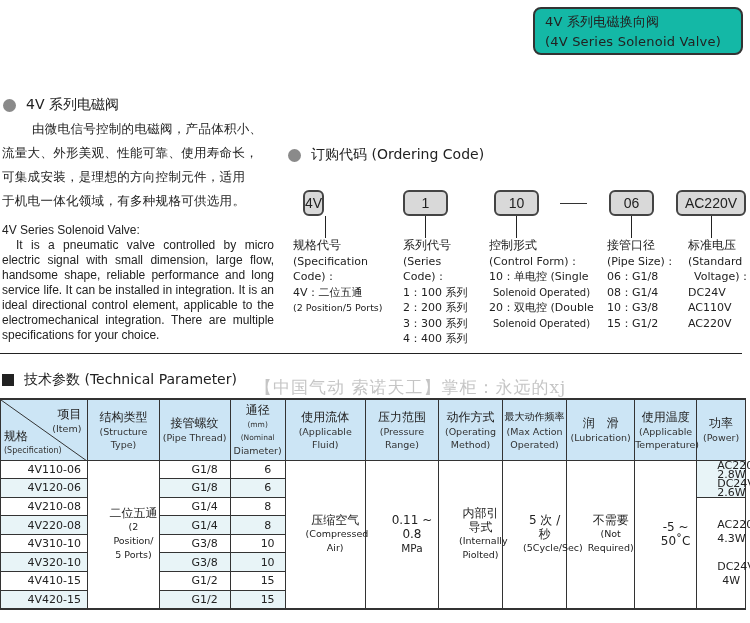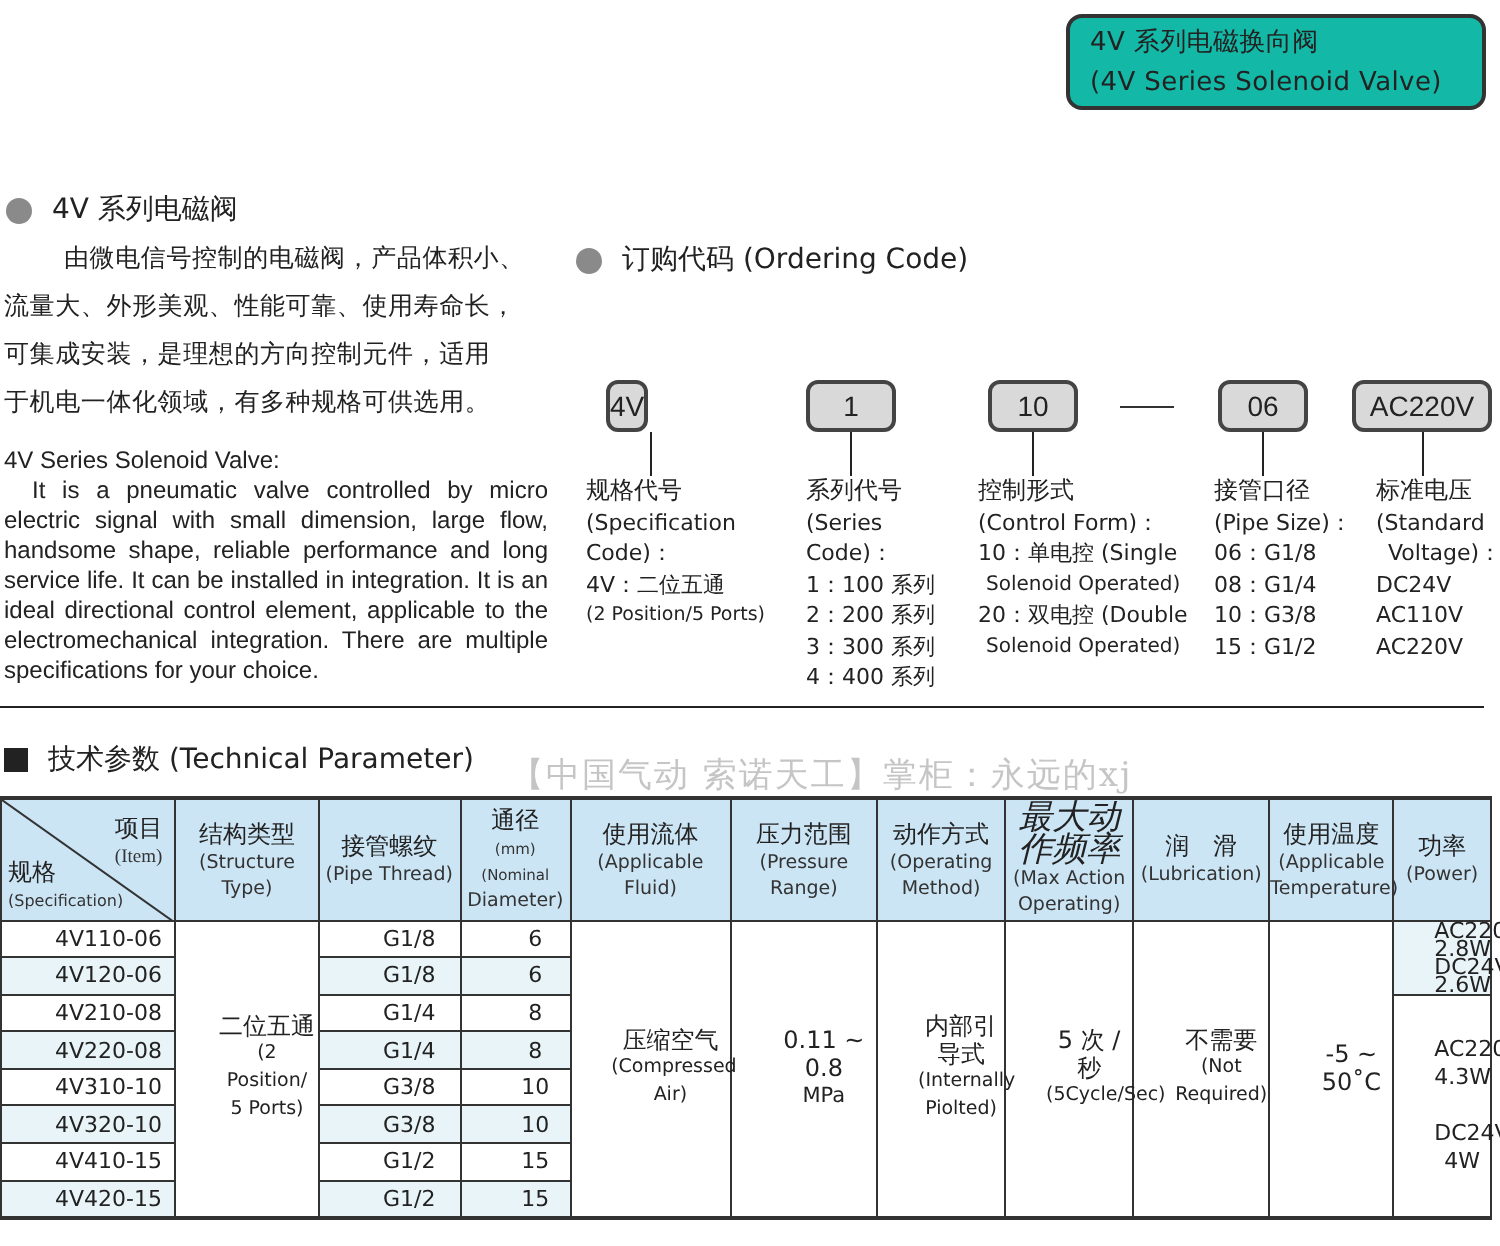--- a/index.html
+++ b/index.html
@@ -60,21 +60,21 @@
     table.spec thead .en { font-size: 9.5px; display: block; color: #333; }
     table.spec tbody td { height: 18.6px; font-size: 11px; padding-left: 20px; }
     table.spec tbody tr.alt td.stripe { background: #e8f4f7; }
     table.spec tbody td.merged { background: #ffffff; line-height: 14px; margin-top: 13px; }
     table.spec tbody td.merged .cn { font-size: 12px; display: block; }
     table.spec tbody td.merged .en { font-size: 9.5px; display: block; }
     table.spec { border-top: 2px solid #333; border-bottom: 2px solid #333; }
 
     .diag-cell { position: relative; }
     .diag-cell svg { position: absolute; left: 0; top: 0; }
-    .diag-item { position: absolute; right: 6px; top: 6px; text-align: left; line-height: 14px; font-family: Liberation Serif, serif; }
+    .diag-item { position: absolute; right: 6px; top: 6px; text-align: right; line-height: 14px; }
     .diag-spec { position: absolute; left: 3px; bottom: 2px; text-align: left; line-height: 14px; }
 
     .power-small { font-size: 8px; line-height: 9px; background: #e8f4f7; }
     .power-big { font-size: 12px; line-height: 16px; }
   </style>
 </head>
 <body>
 
 <div class="title-box">
   <div>4V 系列电磁换向阀</div>
@@ -89,21 +89,21 @@
   <div class="indent">由微电信号控制的电磁阀，产品体积小、</div>
   <div>流量大、外形美观、性能可靠、使用寿命长，</div>
   <div>可集成安装，是理想的方向控制元件，适用</div>
   <div>于机电一体化领域，有多种规格可供选用。</div>
 </div>
 <div class="en-head">4V Series Solenoid Valve:</div>
 <div class="en-para">
   <span class="first">It is a pneumatic valve controlled by micro electric signal with small dimension, large flow, handsome shape, reliable performance and long service life. It can be installed in integration. It is an ideal directional control element, applicable to the electromechanical integration. There are multiple specifications for your choice.</span>
 </div>
 
-<div class="sec-head" style="left:288px; top:121px;">
+<div class="sec-head" style="left:288px; top:146px;">
   <span class="dot"></span>
   <span>订购代码 (Ordering Code)</span>
 </div>
 
 <div class="code-box" style="left:303px; top:190px; width:21px;">4V</div>
 <div class="code-box" style="left:403px; top:190px; width:45px;">1</div>
 <div class="code-box" style="left:494px; top:190px; width:45px;">10</div>
 <div class="dash" style="left:560px; top:203px; width:27px;"></div>
 <div class="code-box" style="left:609px; top:190px; width:45px;">06</div>
 <div class="code-box" style="left:676px; top:190px; width:70px;">AC220V</div>
@@ -213,23 +213,23 @@
           <span class="cn">压力范围</span>
           <span class="en">(Pressure</span>
           <span class="en">Range)</span>
         </th>
       <th>
           <span class="cn">动作方式</span>
           <span class="en">(Operating</span>
           <span class="en">Method)</span>
         </th>
       <th>
-          <span class="cn" style="font-size:17px;font-style:italic;">最大动作频率</span>
+          <span class="cn" style="font-size:10px;">最大动作频率</span>
           <span class="en">(Max Action</span>
-          <span class="en">Operating)</span>
+          <span class="en">Operated)</span>
         </th>
       <th>
           <span class="cn">润　滑</span>
           <span class="en">(Lubrication)</span>
         </th>
       <th>
           <span class="cn">使用温度</span>
           <span class="en">(Applicable</span>
           <span class="en">Temperature)</span>
         </th>

